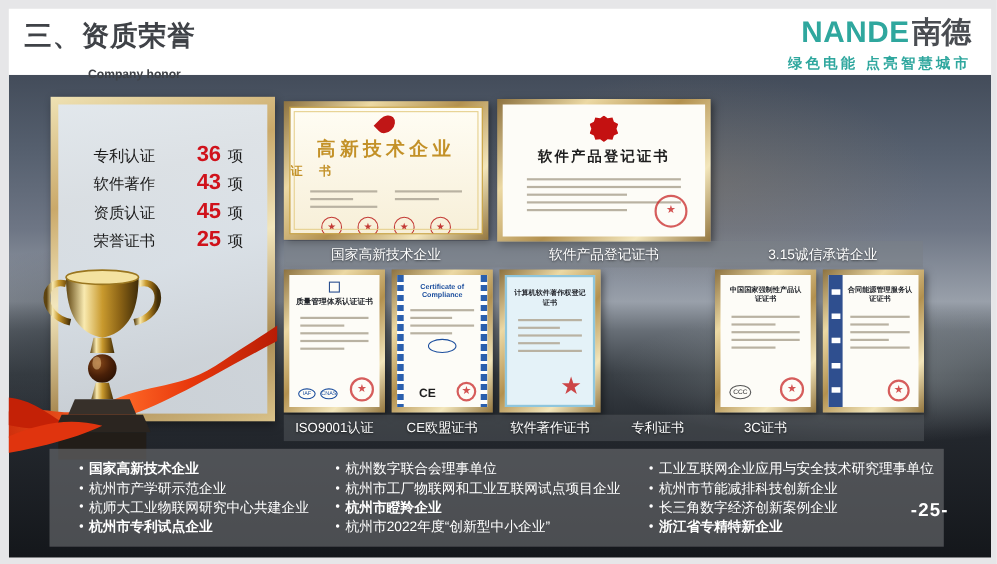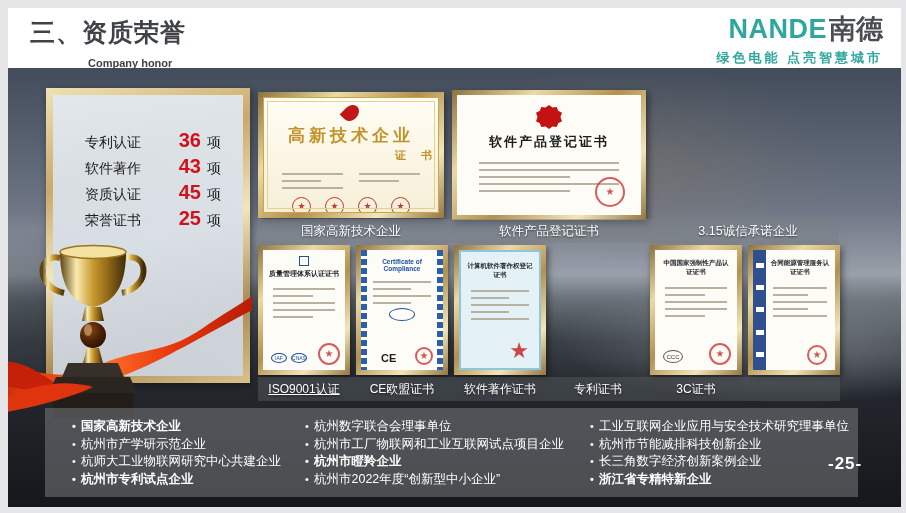--- a/index.html
+++ b/index.html
@@ -3,23 +3,23 @@
 <meta charset="utf-8">
 <style>
   * { margin:0; padding:0; box-sizing:border-box; }
   html,body { width:906px; height:513px; overflow:hidden; background:#e6e6e8;
     font-family:"Liberation Sans","DejaVu Sans",sans-serif; }
   .slide { position:absolute; left:8px; top:8px; width:893px; height:499px;
     background:#fff; overflow:hidden; }
 
   
   .header { position:absolute; left:0; top:0; width:100%; height:60px; background:#fff; z-index:5; }
-  .title-block { position:absolute; left:22px; top:8px; }
+  .title-block { position:absolute; left:14px; top:8px; }
   .page-title { font-size:25px; font-weight:bold; color:#3f4247; letter-spacing:1px; }
-  .page-subtitle { font-size:11px; font-weight:bold; color:#3f4247; margin-top:8px; margin-left:58px; }
+  .page-subtitle { font-size:11px; font-weight:bold; color:#3f4247; margin-top:13px; margin-left:58px; }
   .logo-block { position:absolute; right:18px; top:6px; text-align:right; }
   .logo-row { font-size:27px; font-weight:bold; line-height:30px; }
   .logo-en { color:#2fa79e; letter-spacing:0.5px; }
   .logo-cn { color:#4a4d52; margin-left:2px; }
   .logo-tagline { font-size:13px; font-weight:bold; color:#2fa79e; letter-spacing:3px; margin-top:5px; }
 
   
   .photo { position:absolute; left:0; top:60px; width:100%; height:439px;
     background:
       radial-gradient(ellipse 340px 90px at 88% 62%, rgba(160,168,172,0.5), rgba(160,168,172,0) 70%),
@@ -52,21 +52,21 @@
   .caption-band { position:absolute; z-index:2; background:rgba(122,128,134,0.5); }
   .cert-caption { position:absolute; z-index:3; color:#fff; font-size:12.5px; text-align:center;
     white-space:nowrap; text-shadow:0 1px 2px rgba(0,0,0,0.6); line-height:24px; }
 
   
   .c1-paper { border:1px solid #caa648; outline:1px solid #e6d08e; outline-offset:-5px;
     background:linear-gradient(180deg,#fffdf4,#f7efd8); }
   .flame-icon { width:14px; height:18px; margin:6px auto 0; background:#c01616;
     border-radius:50% 50% 50% 0; transform:rotate(45deg); }
   .c1-title { text-align:center; font-size:17px; font-weight:bold; color:#c39128; letter-spacing:4px; margin-top:2px; }
-  .c1-sub { text-align:right; font-size:11px; font-weight:bold; color:#c39128; letter-spacing:6px; margin-top:1px; }
+  .c1-sub { text-align:left; font-size:11px; font-weight:bold; color:#c39128; letter-spacing:6px; margin-top:1px; }
   .c1-lines { display:flex; justify-content:space-between; padding:5px 18px 0; }
   .tcol { width:44%; }
   .tline { height:2px; background:#b9b2a2; margin-top:5px; }
   .tline.short { width:65%; }
   .stamps-row { display:flex; justify-content:center; gap:14px; margin-top:8px; }
   .stamp-circle { width:19px; height:19px; border:1.5px solid #c33a35; border-radius:50%;
     color:#c33a35; font-size:9px; text-align:center; line-height:17px; }
 
   
   .emblem-icon { width:26px; height:24px; margin:10px auto 4px; background:#c41111;
@@ -318,21 +318,21 @@
           <div class="tline short"></div>
           <div class="tline"></div>
           <div class="tline short"></div>
           <div class="tline"></div>
         </div>
       <div class="ring-stamp" style="right:8px;bottom:5px;width:20px;height:20px;"></div>
     </div>
   </div>
 
   <div class="caption-band" style="left:250px; top:369px; width:582px; height:24px; background:rgba(90,95,100,0.45);"></div>
-  <div class="cert-caption" style="left:250px; top:369px; width:92px; font-size:12px;text-decoration:underline;">ISO9001认证</div>
+  <div class="cert-caption" style="left:250px; top:369px; width:92px; font-size:12px;">ISO9001认证</div>
   <div class="cert-caption" style="left:348px; top:369px; width:92px; font-size:12px;">CE欧盟证书</div>
   <div class="cert-caption" style="left:544px; top:369px; width:92px; font-size:12px;">专利证书</div>
   <div class="cert-caption" style="left:446px; top:369px; width:92px; font-size:12px;">软件著作证书</div>
   <div class="cert-caption" style="left:642px; top:369px; width:92px; font-size:12px;">3C证书</div>
 
   <div class="honors-band">
     <div class="honor-col col1">
       <div class="honor-item bold">
           <span class="bullet">•</span>
           <span>国家高新技术企业</span>

